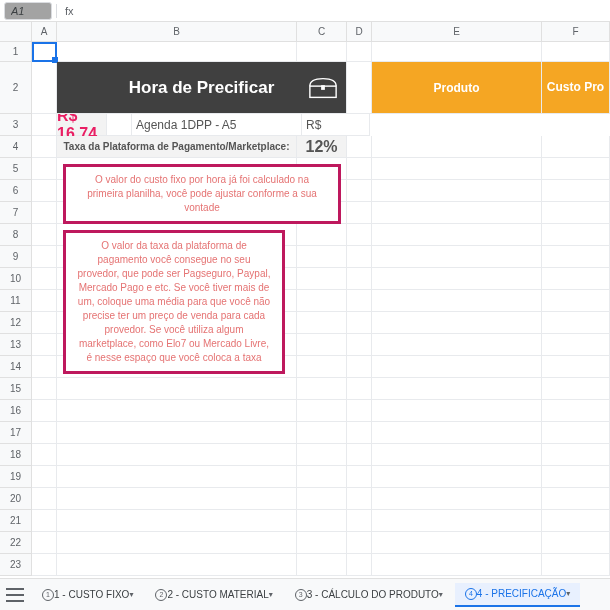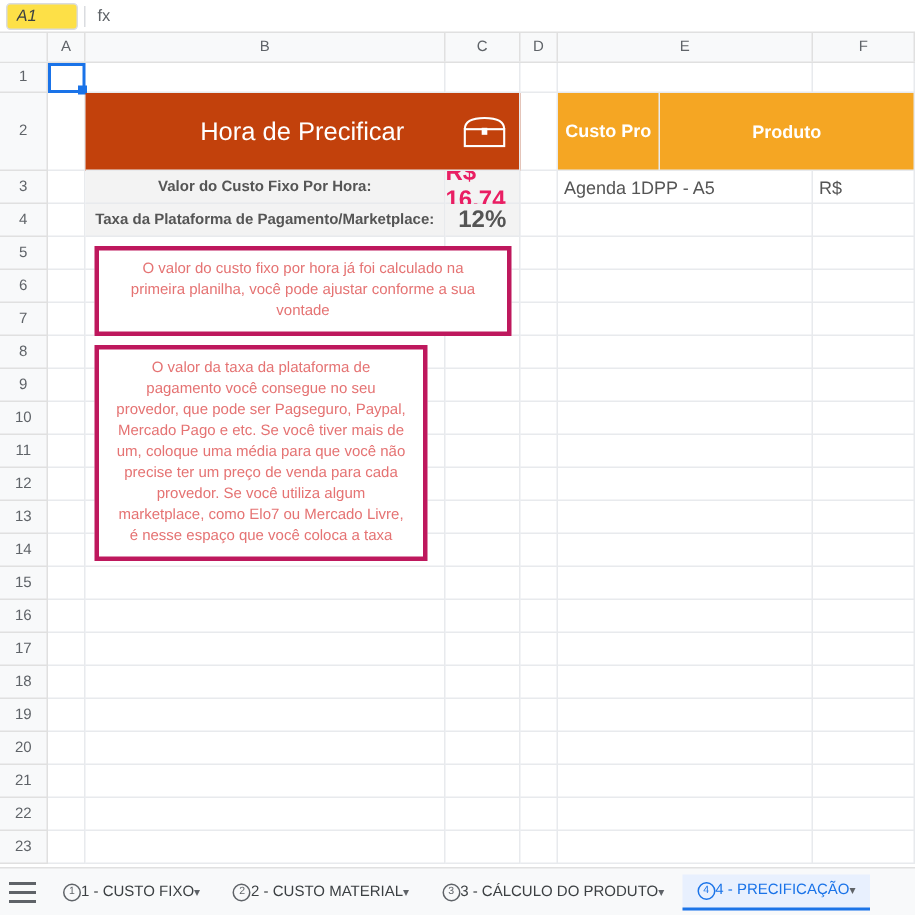--- a/index.html
+++ b/index.html
@@ -1,19 +1,19 @@
 <!DOCTYPE html>
 <html><head>
 <meta charset="utf-8">
 <style>
 * { box-sizing: border-box; margin: 0; padding: 0; }
 body { font-family: Arial, sans-serif; font-size: 11px; background: #fff; width: 610px; height: 610px; overflow: hidden; position: relative; }
 
 .name-box-row { display: flex; align-items: center; height: 22px; border-bottom: 1px solid #e0e0e0; padding: 2px 4px; gap: 4px; }
-.name-box { width: 48px; height: 18px; border: 1px solid #dadce0; border-radius: 3px; padding: 2px 6px; font-size: 11px; color: #3c4043; background: #fde047; font-style: italic; }
+.name-box { width: 48px; height: 18px; border: 1px solid #dadce0; border-radius: 3px; padding: 2px 6px; font-size: 11px; color: #3c4043; background: #a3a3a3; font-style: italic; }
 .fx-label { color: #5f6368; font-size: 11px; padding: 0 4px; }
 .fx-divider { width: 1px; height: 14px; background: #dadce0; }
 .formula-bar { flex: 1; }
 
 .grid { position: relative; }
 
 
 .col-headers { display: flex; height: 20px; background: #f8f9fa; border-bottom: 1px solid #e0e0e0; }
 .corner { width: 32px; border-right: 1px solid #e0e0e0; background: #f8f9fa; }
 .col-h { border-right: 1px solid #e0e0e0; display: flex; align-items: center; justify-content: center; color: #5f6368; font-size: 10px; }
@@ -36,21 +36,21 @@
 .c-C { width: 50px; }
 .c-D { width: 25px; }
 .c-E { width: 170px; }
 .c-F { width: 68px; }
 
 
 .active-cell { border: 2px solid #1a73e8 !important; position: relative; }
 .active-cell::after { content: ''; position: absolute; right: -3px; bottom: -3px; width: 6px; height: 6px; background: #1a73e8; }
 
 
-.pink-banner { background: #c2410c; color: #fff; display: flex; align-items: center; justify-content: center; font-size: 17px; font-weight: normal; position: relative; }
+.pink-banner { background: #404040; color: #fff; display: flex; align-items: center; justify-content: center; font-size: 17px; font-weight: bold; position: relative; }
 .pink-banner .chest { position: absolute; right: 8px; width: 30px; height: 24px; }
 
 
 .orange-banner { background: #f5a623; color: #fff; display: flex; align-items: center; justify-content: center; font-size: 12px; font-weight: bold; }
 
 
 .gray-cell { background: #f3f3f3; color: #555; font-size: 10px; display: flex; align-items: center; justify-content: center; font-weight: bold; }
 .red-val { background: #f3f3f3; color: #e91e63; font-size: 16px; font-weight: bold; display: flex; align-items: center; justify-content: center; }
 
 
@@ -112,34 +112,31 @@
         <span>Hora de Precificar</span>
         <span class="chest">
           <svg viewBox="0 0 32 24">
               <rect x="2" y="10" width="28" height="12" fill="none" stroke="#fff" stroke-width="1.5"></rect>
               <path d="M2 10 Q2 2 16 2 Q30 2 30 10" fill="none" stroke="#fff" stroke-width="1.5"></path>
               <rect x="14" y="9" width="4" height="5" fill="#fff"></rect>
             </svg>
         </span>
       </div>
       <div class="cell c-D"></div>
+      <div class="cell orange-banner c-E">
+        <span>Produto</span>
+      </div>
       <div class="cell orange-banner c-F" style="text-align:center;line-height:1.2">
         <span>Custo Pro</span>
-      </div>
-      <div class="cell orange-banner c-E">
-        <span>Produto</span>
       </div>
     </div>
 
     <div class="row">
       <div class="row-h">3</div>
       <div class="cell c-A"></div>
-      <div class="cell gray-cell c-B">
-          <span>Valor do Custo Fixo Por Hora:</span>
-        </div>
       <div class="cell red-val c-C">
           <span>R$ 16,74</span>
         </div>
       <div class="cell c-D"></div>
       <div class="cell prod-cell c-E">
           <span>Agenda 1DPP - A5</span>
         </div>
       <div class="cell prod-cell c-F">
           <span>R$</span>
         </div>

